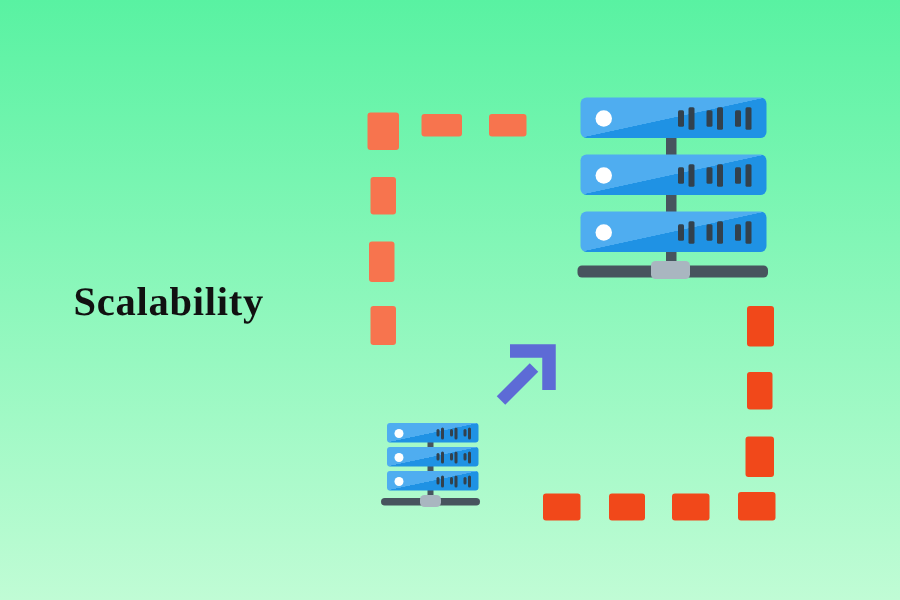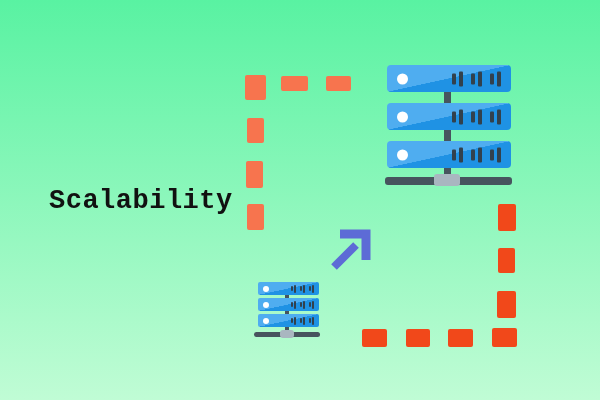--- a/index.html
+++ b/index.html
@@ -1,21 +1,21 @@
 <!DOCTYPE html>
 <html style="--bg-top: #59f2a2; --bg-bottom: #c0fcd5; --title-text: #111111; --dash-coral: #f7744e; --dash-red: #f1481a; --server-light-blue: #4fadf0; --server-dark-blue: #1f92e4; --server-slot: #32414d; --stand-dark: #47545e; --stand-light: #a9b6c0; --led-white: #ffffff; --arrow-purple: #5d6bd6;"><head>
 <meta charset="utf-8">
 <style>
   html,body{margin:0;padding:0;}
   .stage{
     position:relative;
     width:600px;height:400px;
     overflow:hidden;
     background:linear-gradient(180deg, var(--bg-top,#59f2a2) 0%, var(--bg-bottom,#c0fcd5) 100%);
-    font-family:Liberation Mono, monospace;
+    font-family:Liberation Serif, serif;
   }
 
   
   .title{
     position:absolute;left:49px;top:186px;
     font-size:27px;font-weight:bold;letter-spacing:.5px;
     color:var(--title-text,#111);
   }
 
   

